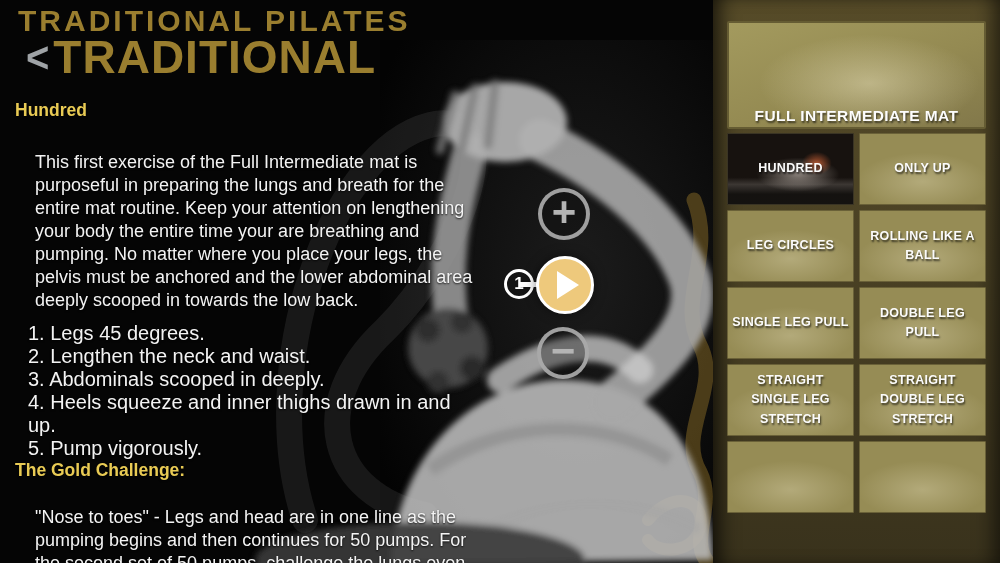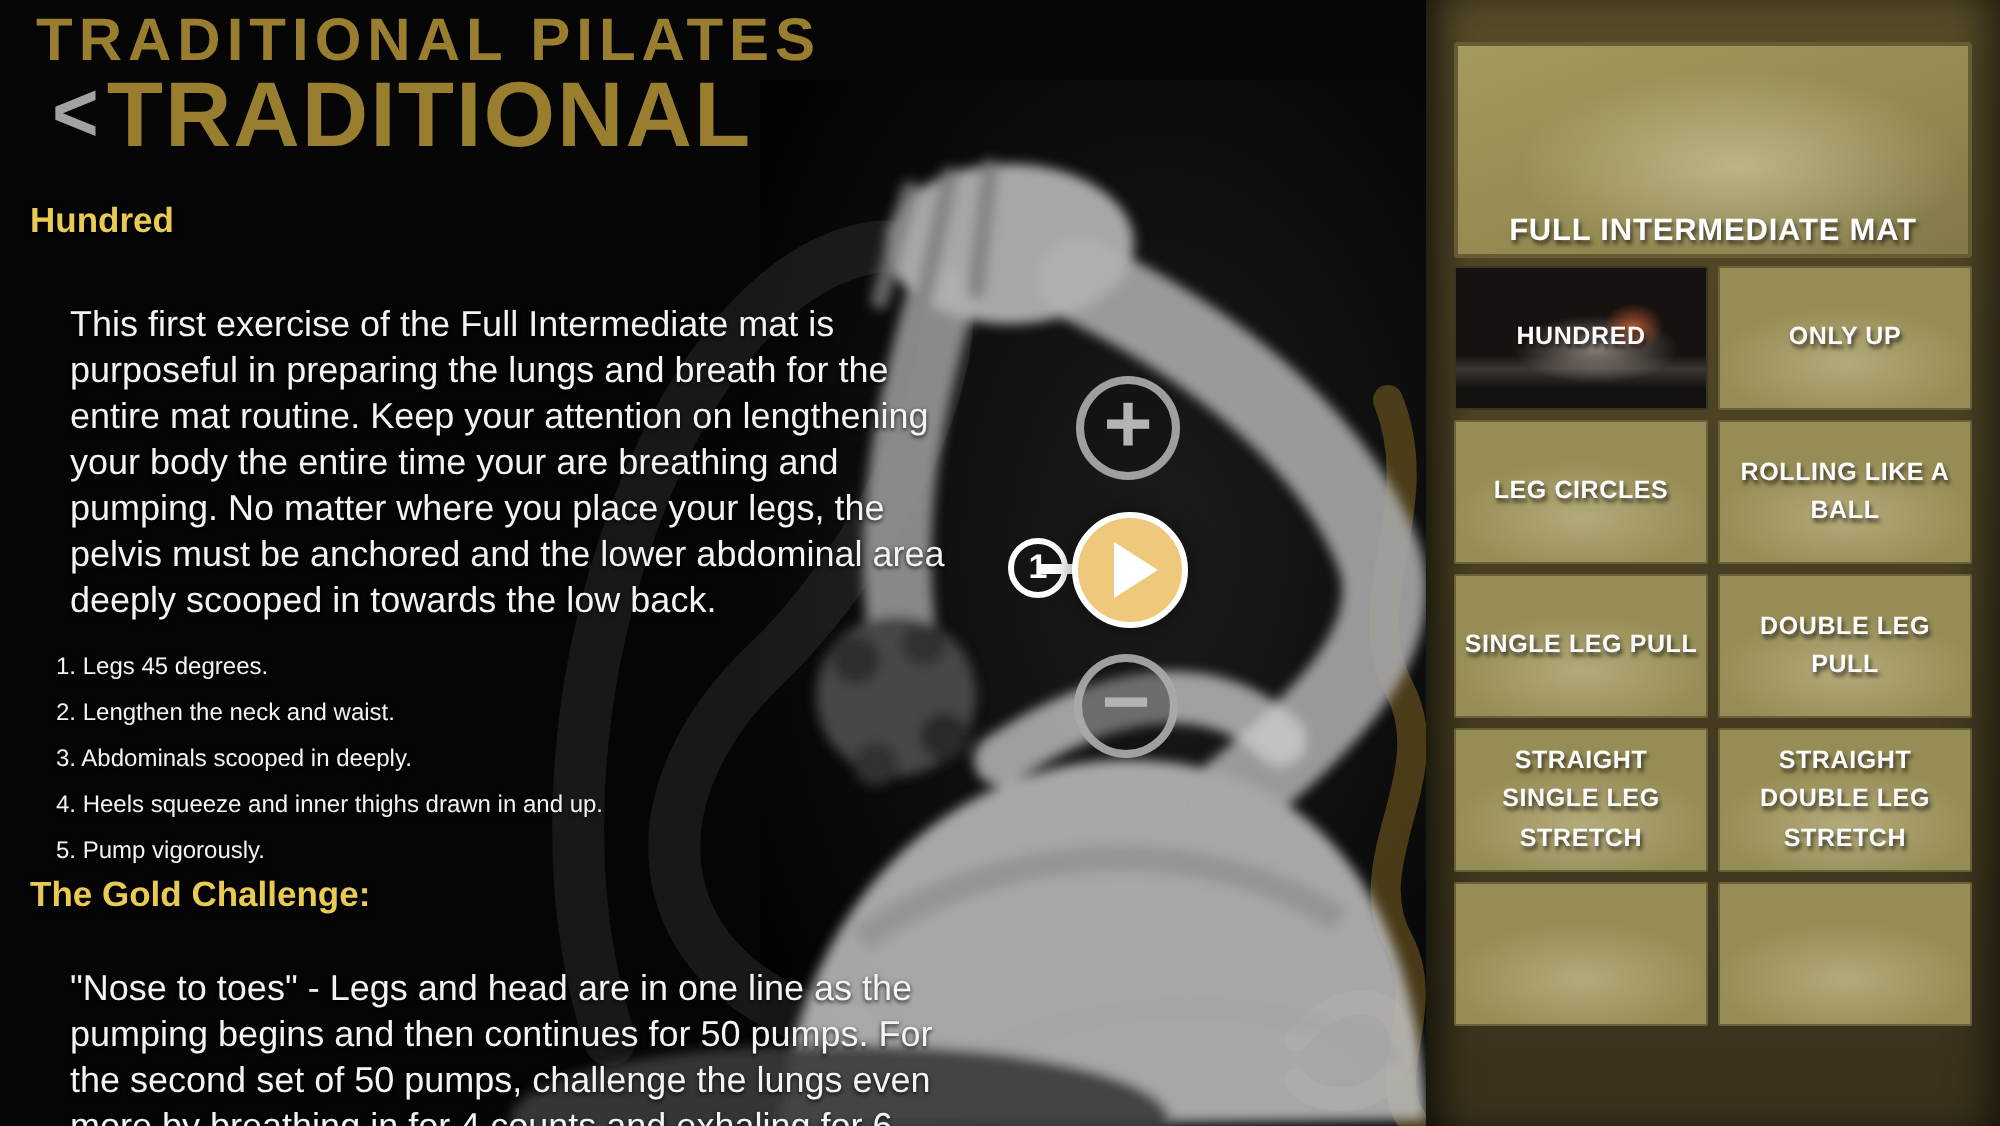--- a/index.html
+++ b/index.html
@@ -32,21 +32,21 @@
   .article h2{
     margin:0;font-size:17.5px;font-weight:700;color:#e9cb54;
     text-shadow:0 1px 2px rgba(0,0,0,.85);
   }
   .article p{
     margin:0 0 0 20px;font-size:18px;line-height:23px;
     text-shadow:0 1px 2px rgba(0,0,0,.85);
   }
   .p1{margin-top:30px !important;}
   .steps{margin:10px 0 0 13px;}
-  .steps div{font-size:12px;line-height:23px;text-shadow:0 1px 2px rgba(0,0,0,.85);}
+  .steps div{font-size:20px;line-height:23px;text-shadow:0 1px 2px rgba(0,0,0,.85);}
   .challenge{margin-top:27px;}
   .p2{margin-top:25px !important;}
 
   
   .circle-btn{
     position:absolute;width:52px;height:52px;border-radius:50%;
     border:4px solid rgba(175,175,175,.9);background:rgba(15,15,15,.35);
     color:#b4b4b4;display:flex;align-items:center;justify-content:center;
     font-size:42px;font-weight:700;line-height:1;box-sizing:border-box;cursor:pointer;
   }

